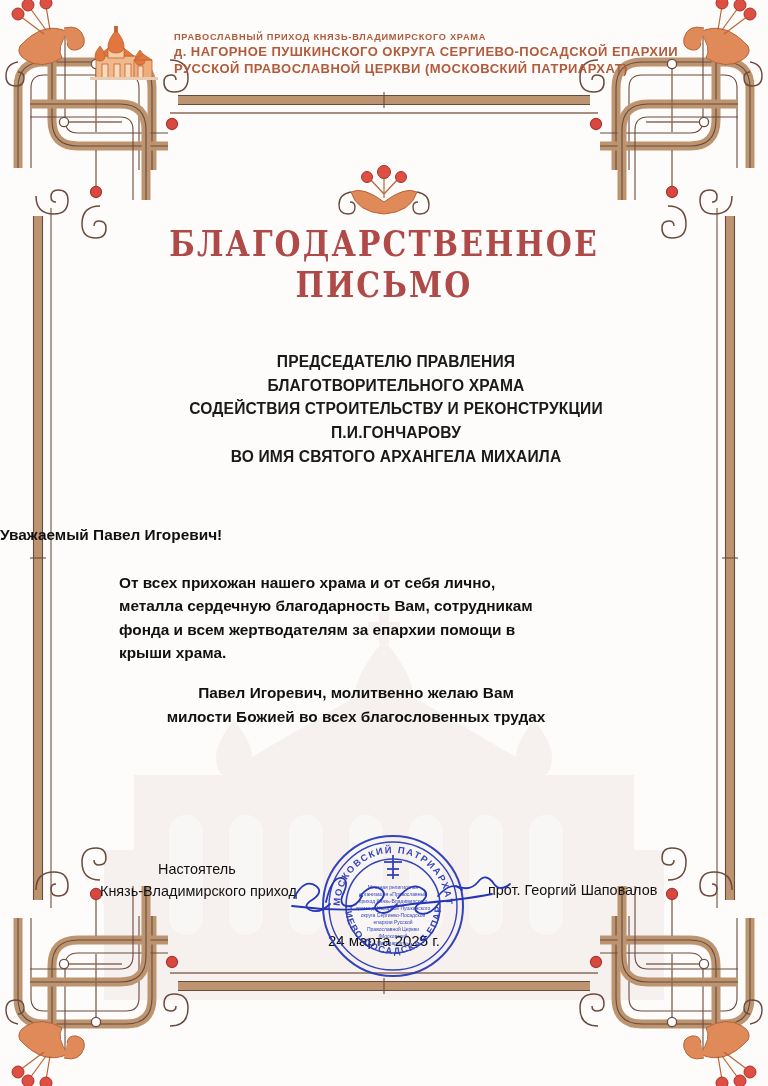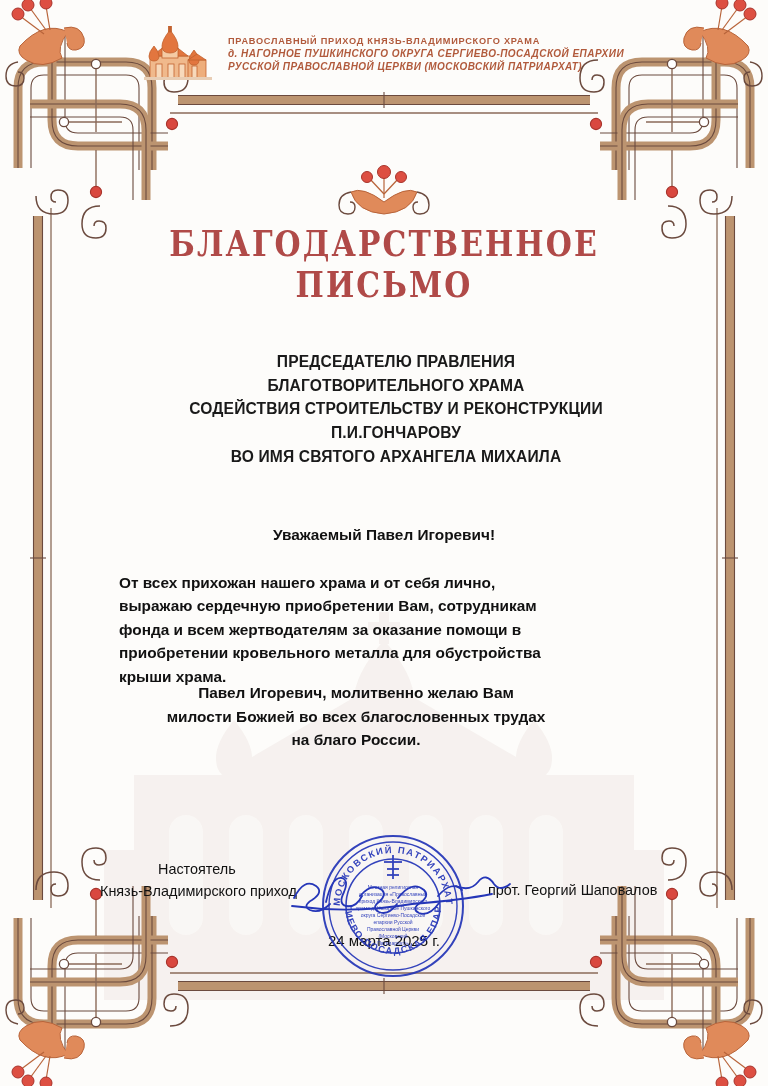--- a/index.html
+++ b/index.html
@@ -45,24 +45,23 @@
     color:#b15a3c;
     letter-spacing:.4px;
     line-height:1.28;
   }
   .header-line1{
     font-size:9.2px;font-weight:bold;
     letter-spacing:.75px;
     white-space:nowrap;
   }
   .header-line2,.header-line3{
-    font-size:10px;font-weight:bold;
+    font-size:13px;font-weight:bold;
     letter-spacing:.45px;
     white-space:nowrap;
-    font-style:italic;
   }
 
   
   .floral{
     position:absolute;left:50%;top:158px;
     transform:translateX(-50%);
     width:110px;height:60px;z-index:3;
   }
 
   
@@ -91,21 +90,21 @@
   }
   .addressee span{display:block;}
 
   
   .body-block{
     position:absolute;left:0;top:523px;width:768px;
     z-index:3;color:#111;
     font-size:15.4px;font-weight:bold;
     line-height:1.53;
   }
-  .greeting{text-align:center;}
+  .greeting{}
   .para1{
     width:530px;margin:2px auto 0;
     text-align:justify;
     text-align-last:left;
   }
   .para1 .ln{display:block;white-space:nowrap;}
   .para1 .ln.c{text-align:right;margin-top:24px;}
   .para2{
     position:absolute;left:0;top:158px;width:712px;
     text-align:center;
@@ -308,29 +307,27 @@
     <span>БЛАГОТВОРИТЕЛЬНОГО ХРАМА</span>
     <span>СОДЕЙСТВИЯ СТРОИТЕЛЬСТВУ И РЕКОНСТРУКЦИИ</span>
     <span>П.И.ГОНЧАРОВУ</span>
     <span>ВО ИМЯ СВЯТОГО АРХАНГЕЛА МИХАИЛА</span>
   </div>
 
   <div class="body-block">
     <div class="greeting">Уважаемый  Павел Игоревич!</div>
     <div class="para1">
       <span class="ln c">От всех прихожан  нашего храма и от себя лично,</span>
-      <span class="ln">выражаю сердечную  приобретении  Вам, сотрудникам</span>
-      <span class="ln">фонда  и всем жертводателям  за оказание  помощи в</span>
-      <span class="ln">приобретении  кровельного металла для обустройства</span>
+      <span class="ln">металла сердечную  благодарность  Вам, сотрудникам</span>
+      <span class="ln">фонда  и всем жертводателям  за епархии  помощи в</span>
       <span class="ln">крыши храма.</span>
     </div>
     <div class="para2">
       <span class="ln">Павел Игоревич,  молитвенно  желаю  Вам</span>
       <span class="ln">милости  Божией  во всех благословенных  трудах</span>
-      <span class="ln">на благо России.</span>
     </div>
   </div>
 
   <svg class="seal" viewBox="0 0 150 150">
     <defs>
       <path id="rimTop" d="M22 75 a53 53 0 0 1 106 0"></path>
       <path id="rimBot" d="M27 75 a48 48 0 0 0 96 0"></path>
     </defs>
     <circle cx="75" cy="75" r="70" fill="none" stroke="#2536b8" stroke-width="2"></circle>
     <circle cx="75" cy="75" r="64" fill="none" stroke="#2536b8" stroke-width="1.4"></circle>

